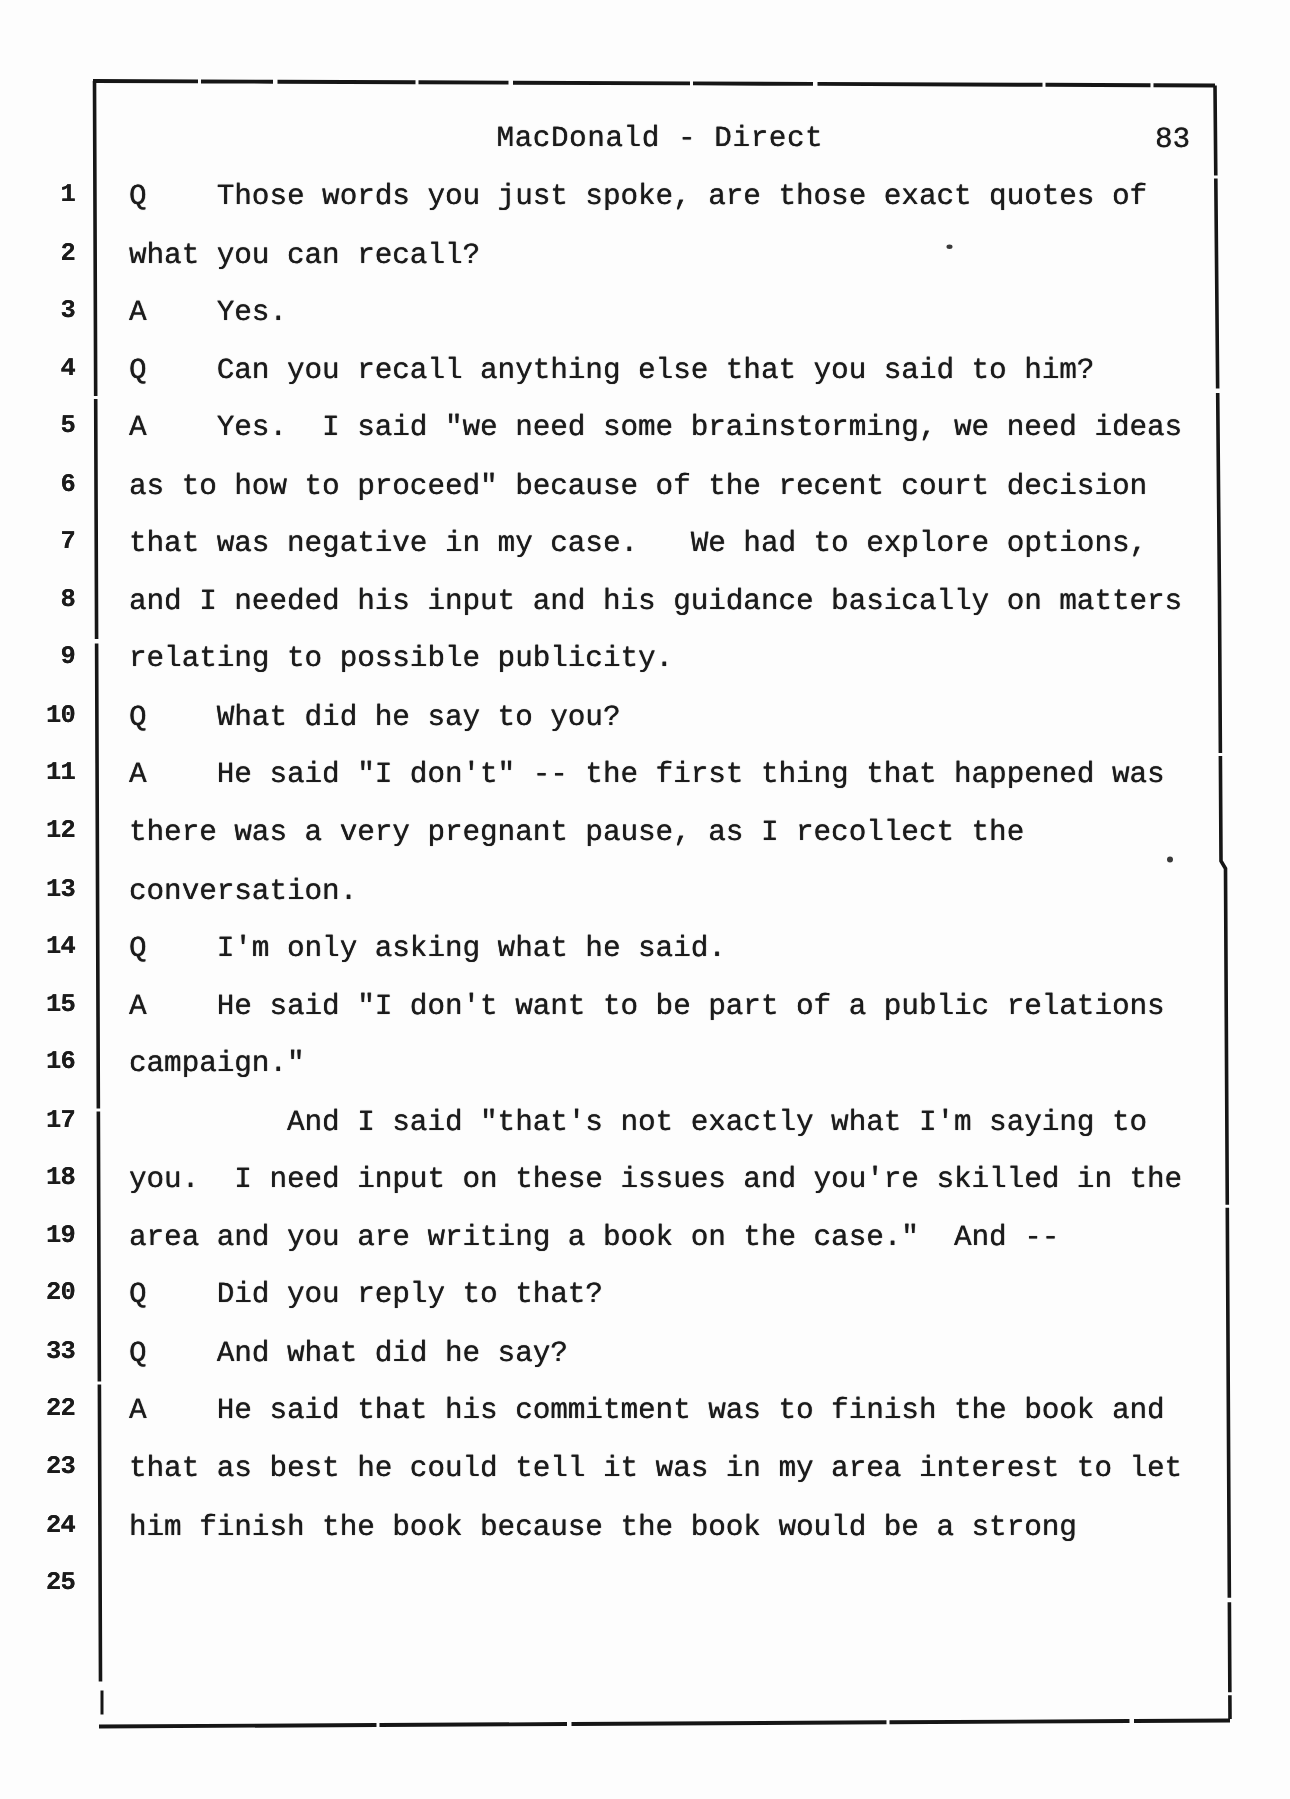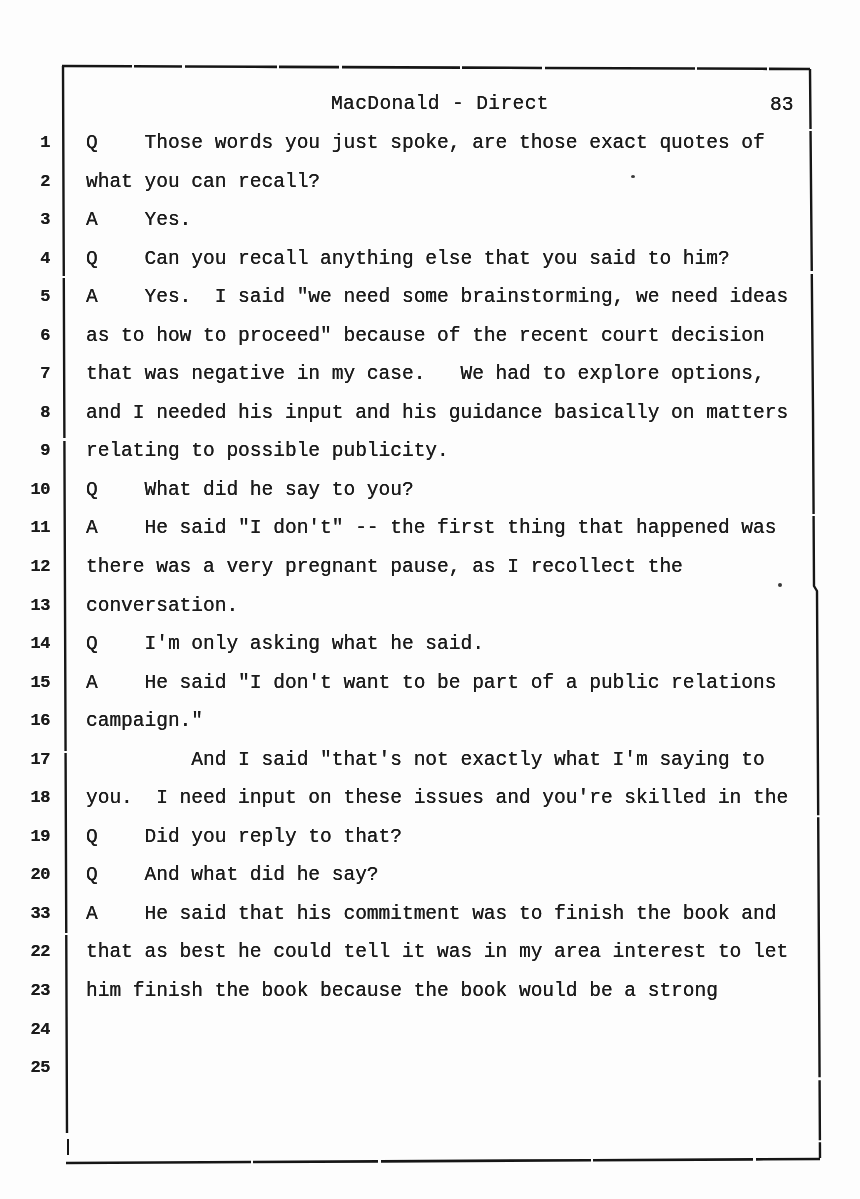--- a/index.html
+++ b/index.html
@@ -5,21 +5,21 @@
   html,body{margin:0;padding:0;}
   body{
     width:860px;height:1199px;
     background:#fdfdfd;
     position:relative;
     overflow:hidden;
     font-family:"Liberation Mono","DejaVu Sans Mono",monospace;
     color:#1b1b1b;
   }
   .page{
-    position:absolute;inset:0;margin-top:12px;
+    position:absolute;inset:0;
   }
   
   .border-svg{position:absolute;left:0;top:0;}
   
   .header-title{
     position:absolute;left:331px;top:80px;
     font-size:19.5px;line-height:24px;
     letter-spacing:.4px;
     white-space:pre;
     text-shadow:0 0 .5px rgba(20,20,20,.9),.3px .3px 0 rgba(20,20,20,.3);
@@ -119,20 +119,21 @@
       <div class="line">relating to possible publicity.</div>
       <div class="line">Q    What did he say to you?</div>
       <div class="line">A    He said "I don't" -- the first thing that happened was</div>
       <div class="line">there was a very pregnant pause, as I recollect the</div>
       <div class="line">conversation.</div>
       <div class="line">Q    I'm only asking what he said.</div>
       <div class="line">A    He said "I don't want to be part of a public relations</div>
       <div class="line">campaign."</div>
       <div class="line">         And I said "that's not exactly what I'm saying to</div>
       <div class="line">you.  I need input on these issues and you're skilled in the</div>
+      <div class="line">area and you are writing a book on the case."  And --</div>
       <div class="line">Q    Did you reply to that?</div>
       <div class="line">Q    And what did he say?</div>
       <div class="line">A    He said that his commitment was to finish the book and</div>
       <div class="line">that as best he could tell it was in my area interest to let</div>
       <div class="line">him finish the book because the book would be a strong</div>
     </div>
 
   <div class="artifact a1"></div>
   <div class="artifact a2"></div>
 

